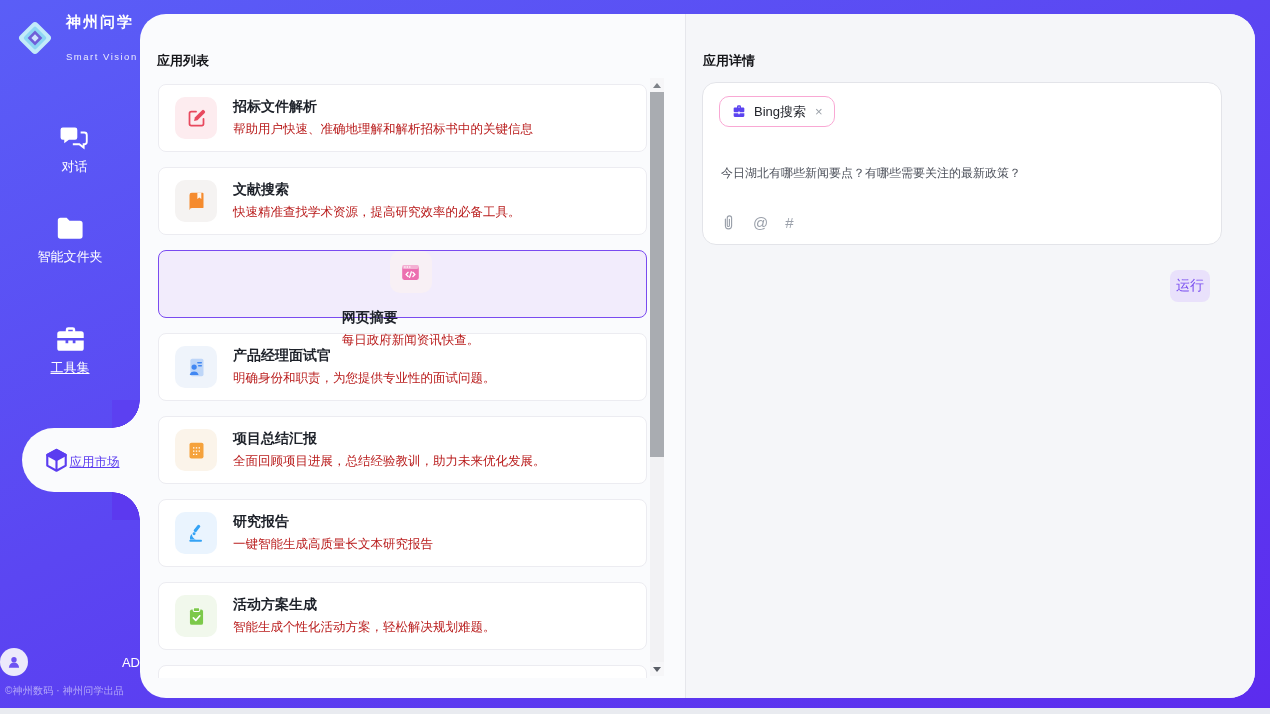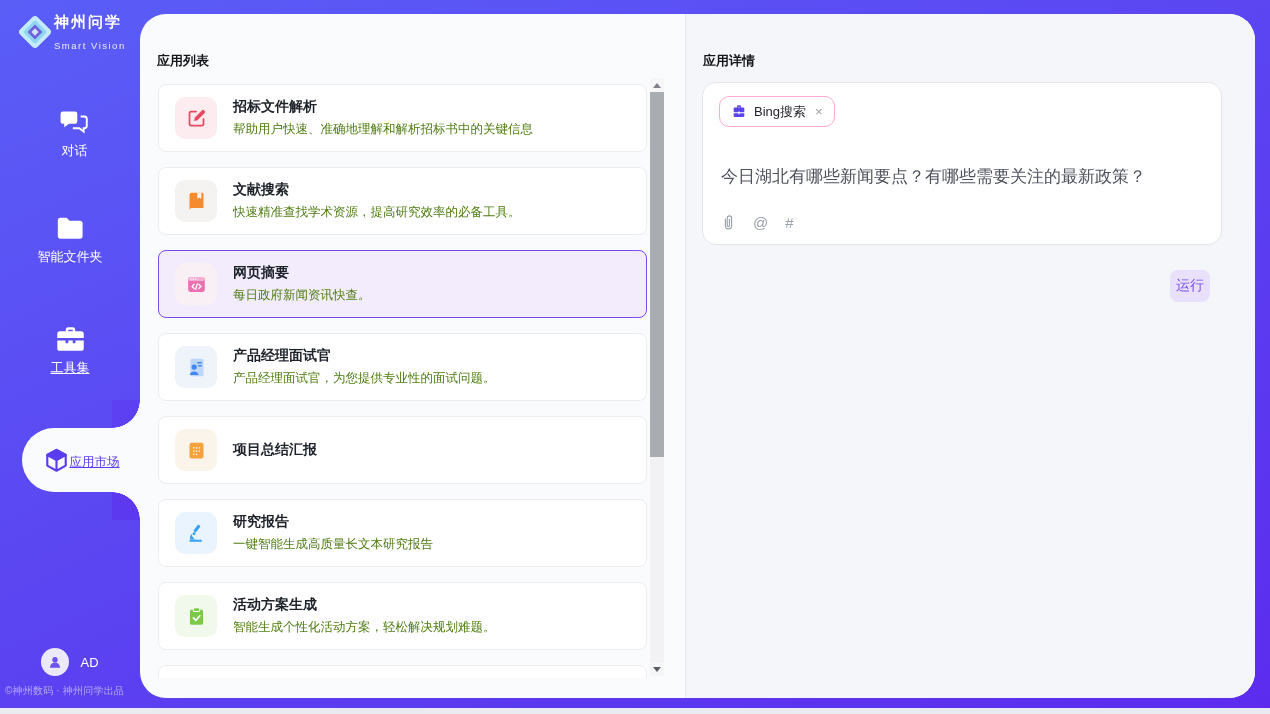--- a/index.html
+++ b/index.html
@@ -3,64 +3,64 @@
 <meta charset="utf-8">
 <style>
   * { margin:0; padding:0; box-sizing:border-box; }
   html,body { width:1270px; height:714px; overflow:hidden; }
   body { background:#e9ebf0; font-family:"Liberation Sans","DejaVu Sans",sans-serif; position:relative; }
 
   
   .frame { position:absolute; left:0; top:0; width:1270px; height:708px;
            background:linear-gradient(155deg,#5a5ef7 0%,#5b46f2 45%,#5c2cee 100%); }
 
-  .logo { position:absolute; left:16px; top:13px; display:flex; align-items:center; gap:0; }
+  .logo { position:absolute; left:16px; top:13px; display:flex; align-items:center; gap:12px; }
   .logo-text-cn { color:#fff; font-size:15px; font-weight:bold; letter-spacing:2px; }
-  .logo-text-en { color:rgba(255,255,255,.88); font-size:9.5px; letter-spacing:1.5px; margin-top:8px; }
+  .logo-text-en { color:rgba(255,255,255,.88); font-size:9.5px; letter-spacing:1.5px; margin-top:19px; }
 
   .nav-item { position:absolute; left:0; width:140px; display:flex; flex-direction:column;
               align-items:center; cursor:pointer; }
   .nav-label { color:#fff; font-size:13px; margin-top:7px; }
   .nav-label.u { text-decoration:underline; }
-  .nav-item.n0 { top:108px;padding-left:9px; } .nav-item.n1 { top:216px; }
+  .nav-item.n0 { top:124px;padding-left:9px; } .nav-item.n1 { top:216px; }
   .nav-item.n2 { top:326px; } .nav-item.n4 { top:540px; }
 
   
   .active-tab { position:absolute; left:22px; top:428px; width:118px; height:64px;
                 background:#fafbfd; border-radius:32px 0 0 32px; display:flex;
                 flex-direction:row; align-items:center; justify-content:center; cursor:pointer; }
   .active-tab .nav-label { color:#5b3df0; margin-top:4px; font-size:12.5px; text-decoration:underline; }
   .notch-top { position:absolute; left:112px; top:400px; width:28px; height:28px;
                background:radial-gradient(circle at 0 0,#5c40f1 27.5px,#fafbfd 28px); }
   .notch-bottom { position:absolute; left:112px; top:492px; width:28px; height:28px;
                   background:radial-gradient(circle at 0 100%,#5c39ef 27.5px,#fafbfd 28px); }
 
   .user-row { position:absolute; left:0; top:648px; width:140px; display:flex;
-              align-items:center; justify-content:center; gap:11px; }
+              align-items:center; justify-content:space-between; gap:11px; }
   .avatar { width:28px; height:28px; border-radius:50%; background:#ece9fb;
             display:flex; align-items:center; justify-content:center; }
   .user-name { color:#fff; font-size:13px; }
   .copyright { position:absolute; left:5px; top:684px; width:135px; color:rgba(255,255,255,.52);
                font-size:10px; letter-spacing:.2px; white-space:nowrap; }
 
   
   .main-panel { position:absolute; left:140px; top:14px; width:1115px; height:684px;
                 background:#fafbfd; border-radius:26px; overflow:hidden; }
   .section-title { position:absolute; left:17px; top:38px; font-size:13px; font-weight:bold; color:#15161a; }
 
   
   .list-section { position:absolute; left:0; top:0; width:545px; height:100%; }
   .list-viewport { position:absolute; left:18px; top:70px; width:489px; height:594px; overflow:hidden; }
   .card { width:489px; height:68px; background:#fff; border:1px solid #ececf1; border-radius:8px;
           margin-bottom:15px; display:flex; align-items:center; padding-left:16px; gap:16px; cursor:pointer; }
-  .card.selected { background:#f2ecfc; border:1.5px solid #7a4bf0; }
+  .card.selected { background:#f2ecfc; border:1.5px solid #7a4bf0;flex-direction:column; }
   .tile { width:42px; height:42px; border-radius:10px; flex:0 0 auto;
           display:flex; align-items:center; justify-content:center; }
   .card-name { font-size:14px; font-weight:bold; color:#1d2129; }
-  .card-desc { font-size:12.5px; color:#4d7c0f; margin-top:5px; }
+  .card-desc { font-size:12.5px; color:#b91c1c; margin-top:5px; }
 
   
   .scrollbar { position:absolute; left:510px; top:64px; width:14px; height:598px; background:#f2f2f4; }
   .sb-btn { position:absolute; left:0; width:14px; height:14px; background:#f6f6f8;
             display:flex; align-items:center; justify-content:center; cursor:pointer; }
   .sb-btn.up { top:0; } .sb-btn.down { bottom:0; }
   .tri-up { width:0; height:0; border-left:4px solid transparent; border-right:4px solid transparent;
             border-bottom:5px solid #7e8288; }
   .tri-down { width:0; height:0; border-left:4px solid transparent; border-right:4px solid transparent;
               border-top:5px solid #5a5e66; }
@@ -69,21 +69,21 @@
   .v-divider { position:absolute; left:545px; top:0; width:1px; height:100%; background:#e6e7ec; }
 
   
   .detail-section { position:absolute; left:546px; top:0; width:569px; height:100%; background:#f5f6f9; }
   .input-card { position:absolute; left:16px; top:68px; width:520px; height:163px; background:#fff;
                 border:1px solid #e3e4e9; border-radius:14px; cursor:text; }
   .chip { position:absolute; left:16px; top:13px; height:31px; display:inline-flex; align-items:center;
           gap:7px; padding:0 11px; background:#fff; border:1px solid #f9a8d4; border-radius:10px; cursor:pointer; }
   .chip-label { font-size:13px; color:#23252c; }
   .chip-close { font-size:13px; color:#9aa0a8; margin-left:2px; cursor:pointer; }
-  .query-text { position:absolute; left:18px; top:82px; width:480px; font-size:17px; color:#4e525c; }
+  .query-text { position:absolute; left:18px; top:82px; width:480px; font-size:12px; color:#4e525c; }
   .tools-row { position:absolute; left:18px; bottom:13px; display:flex; align-items:center; gap:17px;
                color:#9ba1ab; }
   .tool-glyph { font-size:15px; color:#9ba1ab; cursor:pointer; }
   .run-btn { position:absolute; left:484px; top:256px; width:40px; height:32px; background:#e9e1fb;
              color:#7a4ff0; font-size:14px; border:none; border-radius:8px; cursor:pointer;
              display:flex; align-items:center; justify-content:center; font-family:inherit; }
 </style>
 </head>
 <body>
 
@@ -206,33 +206,34 @@
           <span class="tile" style="background: rgb(239, 244, 251); color: rgb(65, 135, 242);">
             <svg width="21" height="21" viewBox="0 0 24 24">
               <rect x="5" y="2" width="15" height="20" rx="2" fill="currentColor" opacity=".28"></rect>
               <path fill="none" stroke="currentColor" stroke-width="1.6" stroke-linecap="round" d="M13.5 6.5h4M14.5 10h3"></path>
               <circle cx="9.3" cy="11.5" r="3" fill="currentColor"></circle>
               <path d="M4.2 20.5a5.3 5.3 0 0 1 10.2 0z" fill="currentColor"></path>
             </svg>
           </span>
           <span>
             <div class="card-name">产品经理面试官</div>
-            <div class="card-desc">产品经理面试官，为您提供专业性的面试问题。</div>
+            <div class="card-desc">明确身份和职责，为您提供专业性的面试问题。</div>
           </span>
         </div>
 
         <div class="card">
           <span class="tile" style="background: rgb(251, 244, 234); color: rgb(245, 162, 60);">
             <svg width="21" height="21" viewBox="0 0 24 24">
               <rect x="4" y="3" width="16" height="18" rx="2.2" fill="currentColor"></rect>
               <path fill="none" stroke="#fff" stroke-width="1.4" stroke-dasharray="1.6 1.6" d="M8 9h8M8 12.7h8M8 16.4h5"></path>
             </svg>
           </span>
           <span>
             <div class="card-name">项目总结汇报</div>
+            <div class="card-desc">全面回顾项目进展，总结经验教训，助力未来优化发展。</div>
           </span>
         </div>
 
         <div class="card">
           <span class="tile" style="background: rgb(234, 244, 254); color: rgb(53, 163, 245);">
             <svg width="21" height="21" viewBox="0 0 24 24">
               <g fill="currentColor">
                 <rect x="10.8" y="1.5" width="3.6" height="9.5" rx="1.4" transform="rotate(38 12.6 6.2)"></rect>
                 <path d="M6.8 13.2a6.4 6.4 0 0 0 4.5 5.6H4.6a7.6 7.6 0 0 1 1.2-5.6z"></path>
                 <rect x="3.8" y="19.2" width="14.5" height="2.2" rx="1.1"></rect>

